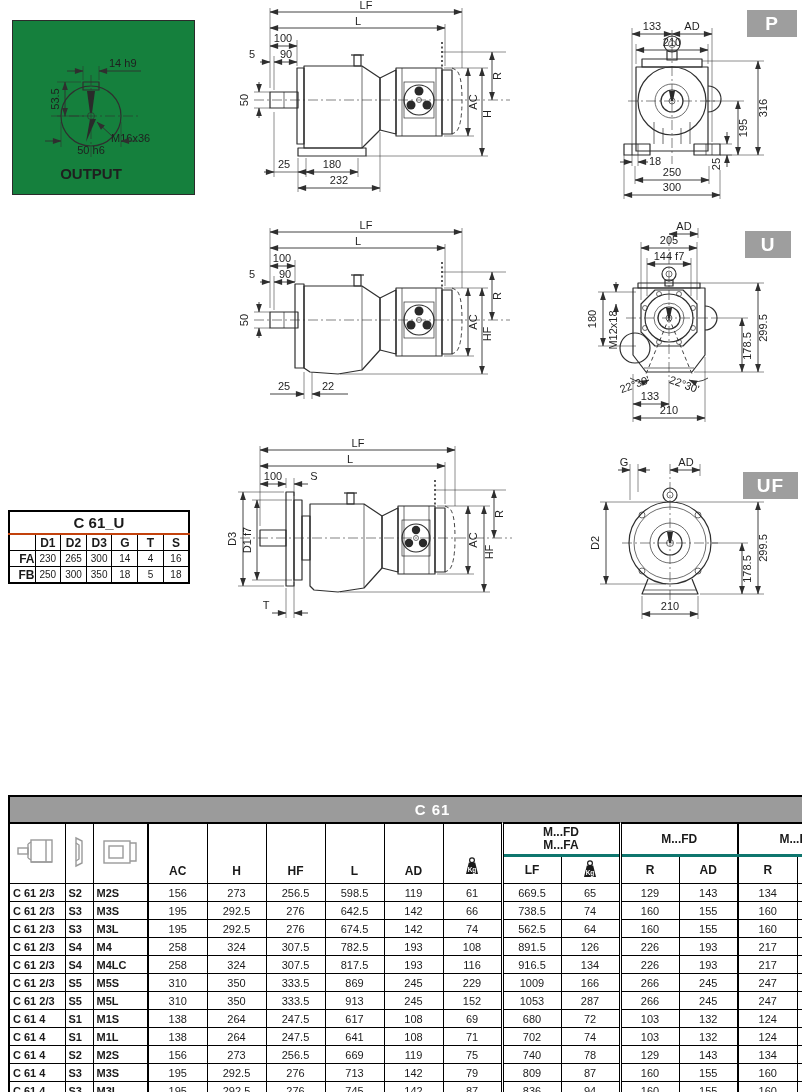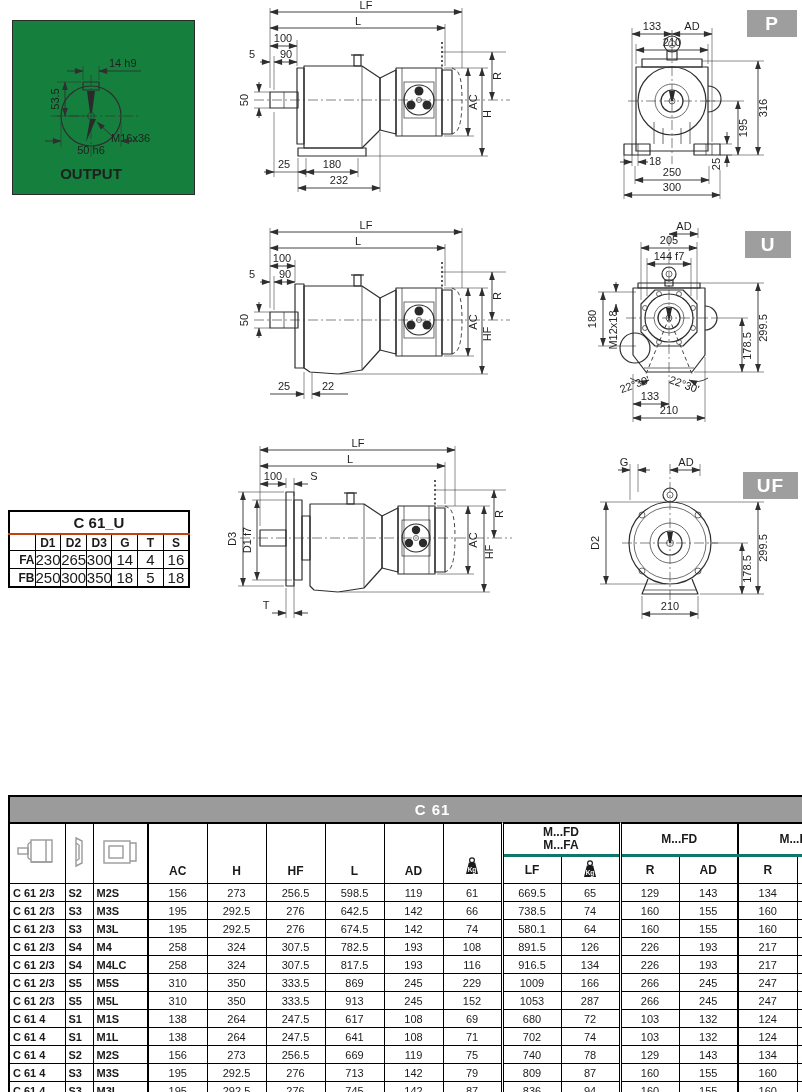--- a/index.html
+++ b/index.html
@@ -24,21 +24,21 @@
   .output-box{border:1.5px solid #2b2b2b;background:#15803d;}
   
   .vtag{background:#9e9e9e;color:#fff;font-weight:bold;font-size:19px;
         text-align:center;line-height:27px;letter-spacing:1px;}
   
   table{border-collapse:collapse;table-layout:fixed;}
   .c61u{width:182px;border:2px solid #000;font-size:11px;}
   .c61u th,.c61u td{border:1px solid #000;text-align:center;padding:0;height:15px;}
   .c61u .ttl{font-size:15px;font-weight:bold;height:21px;border-bottom:2px solid #c2410c;}
   .c61u th{font-weight:bold;font-size:12px;}
-  .c61u td{font-size:15px;}
+  .c61u td{font-size:10px;}
   .c61u .rl{font-weight:bold;font-size:12px;text-align:right;padding-left:2px;}
   
   .main{width:788px;border:2px solid #000;font-size:11px;}
   .main th,.main td{border:1px solid #000;text-align:center;padding:0;}
   .main .ttl{background:#9b9b9b;color:#fff;font-size:15px;font-weight:bold;height:25px;
              border-bottom:2px solid #000;letter-spacing:1px;}
   .main thead th{font-weight:bold;font-size:12px;}
   .main .grp-lbl{height:30px;border-bottom:3px solid #0f766e;line-height:13px;}
   .main .lbl{vertical-align:bottom;padding-bottom:5px;}
   .main .sub{height:26px;vertical-align:middle;padding-bottom:0;}
@@ -659,21 +659,21 @@
         <tr>
           <td class="b">C 61 2/3</td>
           <td class="b">S3</td>
           <td class="b">M3L</td>
           <td class="gs">195</td>
           <td>292.5</td>
           <td>276</td>
           <td>674.5</td>
           <td>142</td>
           <td>74</td>
-          <td class="gd">580.1</td>
+          <td class="gd">562.5</td>
           <td>64</td>
           <td class="gd">160</td>
           <td>155</td>
           <td class="gs">160</td>
           <td>142</td>
         </tr>
         <tr>
           <td class="b">C 61 2/3</td>
           <td class="b">S4</td>
           <td class="b">M4</td>

